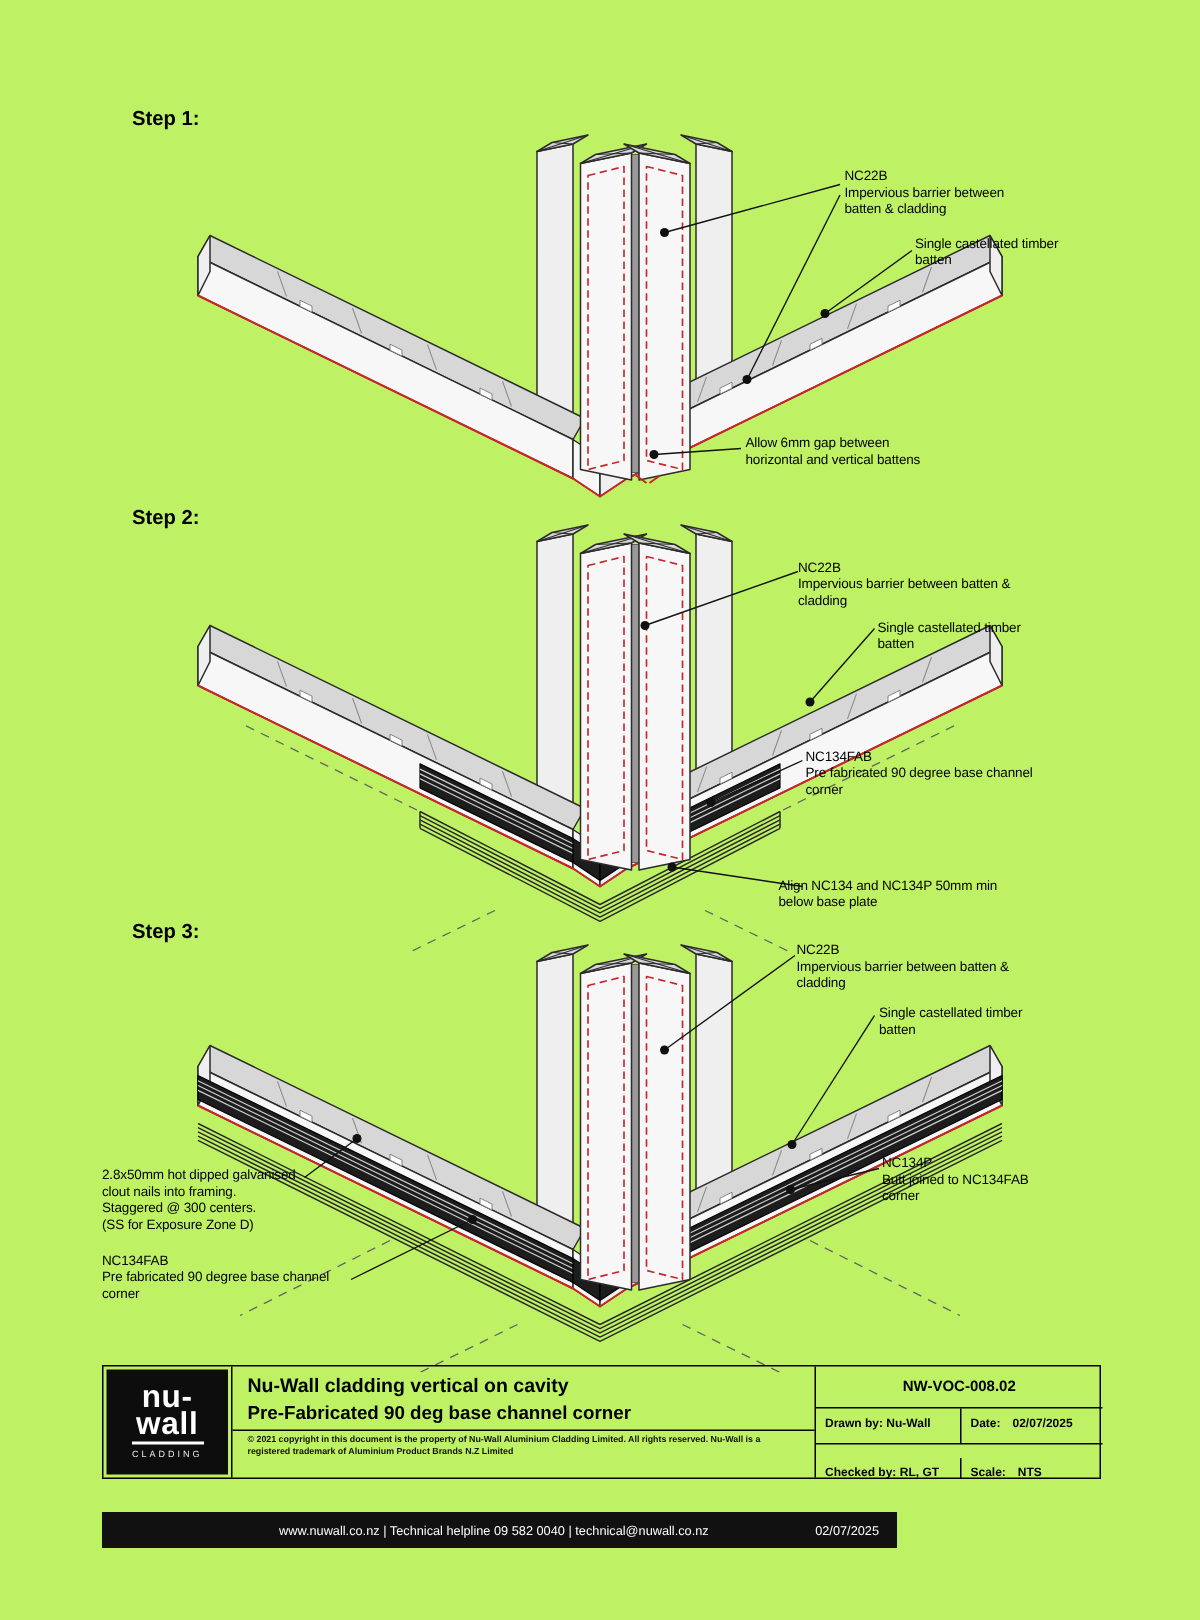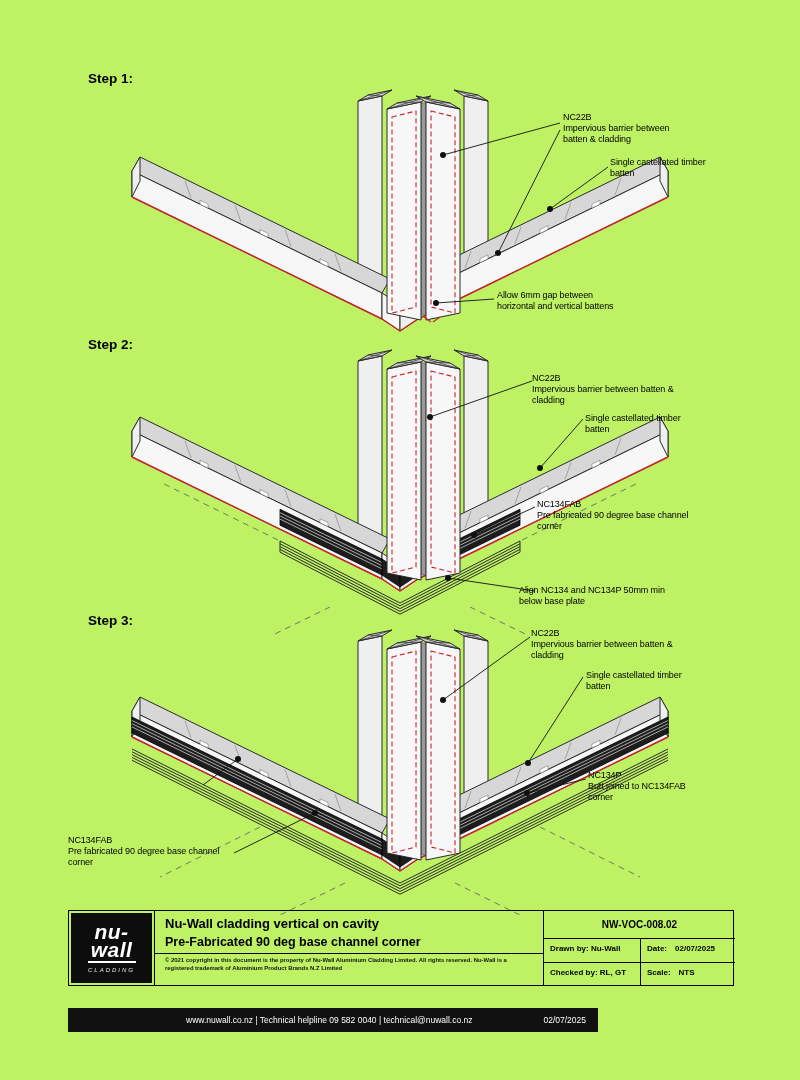--- a/index.html
+++ b/index.html
@@ -12,32 +12,32 @@
   .lbl-text{white-space:pre-line;}
   
   .branz{position:absolute;left:642px;top:840px;width:118px;text-align:center;}
   .branz-line{font-size:10.5px;font-weight:bold;margin-top:1px;}
   .branz-brand{color:#3a3a3a;}
   .branz-status{color:#d7251d;}
   .branz-no{font-size:7px;color:#444;margin-top:1px;}
   
   .tb{position:absolute;left:68px;top:910px;width:666px;height:76px;border:1.5px solid #000;box-sizing:border-box;}
   .tb-logo-cell{position:absolute;left:0;top:0;width:86px;height:100%;border-right:1.5px solid #000;box-sizing:border-box;padding:2px;}
-  .nuwall{width:100%;height:100%;background:#0d0d0d;color:#fff;display:flex;flex-direction:column;align-items:center;justify-content:center;box-sizing:border-box;font-style:italic;}
+  .nuwall{width:100%;height:100%;background:#0d0d0d;color:#fff;display:flex;flex-direction:column;align-items:center;justify-content:center;box-sizing:border-box;}
   .nuwall-word{font-size:21px;font-weight:bold;line-height:0.88;letter-spacing:0.5px;}
   .nuwall-rule{width:48px;border-bottom:2.5px solid #fff;margin-top:2px;}
   .nuwall-sub{font-size:6px;letter-spacing:2px;margin-top:4px;color:#e8e8e8;}
   .tb-mid{position:absolute;left:86px;top:0;width:388px;height:100%;box-sizing:border-box;}
   .tb-title1{padding:5px 10px 2px 10px;font-size:13px;font-weight:bold;}
   .tb-title2{padding:2px 10px 4px 10px;font-size:12.5px;font-weight:bold;}
   .tb-copy{border-top:1px solid #000;margin:0;padding:2px 10px;font-size:5.9px;font-weight:bold;line-height:1.4;color:#111;}
   .tb-right{position:absolute;left:474px;top:0;width:192px;height:100%;border-left:1px solid #000;box-sizing:border-box;}
   .tb-num{height:28px;line-height:28px;text-align:center;font-size:10px;font-weight:bold;border-bottom:1px solid #000;box-sizing:border-box;}
   .tb-row{height:23.5px;display:flex;border-bottom:1px solid #000;box-sizing:border-box;font-size:8px;font-weight:bold;}
-  .tb-row:last-child{border-bottom:none;}
+  .tb-row:last-child{border-bottom:none;align-items:flex-end;}
   .tb-cell{flex:0 0 96px;padding:5px 0 0 6px;box-sizing:border-box;}
   .tb-cell2{flex:1;border-left:1px solid #000;padding:5px 0 0 6px;box-sizing:border-box;display:flex;gap:8px;}
   
   .footer{position:absolute;left:68px;top:1008px;width:530px;height:24px;background:#111;color:#fff;
           display:flex;align-items:center;font-size:8.5px;}
   .footer-info{margin-left:118px;}
   .footer-date{position:absolute;right:12px;}
 </style>
 </head>
 <body>
@@ -294,20 +294,27 @@
   <div class="lbl" style="left:586px;top:670px;width:130px;">
 
     <div class="lbl-text">Single castellated timber
 batten</div>
   </div>
   <div class="lbl" style="left:588px;top:770px;width:148px;">
     <div class="lbl-code">NC134P</div>
     <div class="lbl-text">Butt joined to NC134FAB
 corner</div>
   </div>
+  <div class="lbl" style="left:68px;top:778px;width:168px;">
+
+    <div class="lbl-text">2.8x50mm hot dipped galvanised
+clout nails into framing.
+Staggered @ 300 centers.
+(SS for Exposure Zone D)</div>
+  </div>
   <div class="lbl" style="left:68px;top:835px;width:190px;">
     <div class="lbl-code">NC134FAB</div>
     <div class="lbl-text">Pre fabricated 90 degree base channel
 corner</div>
   </div>
 
 
   <div class="tb">
     <div class="tb-logo-cell">
       <div class="nuwall">

